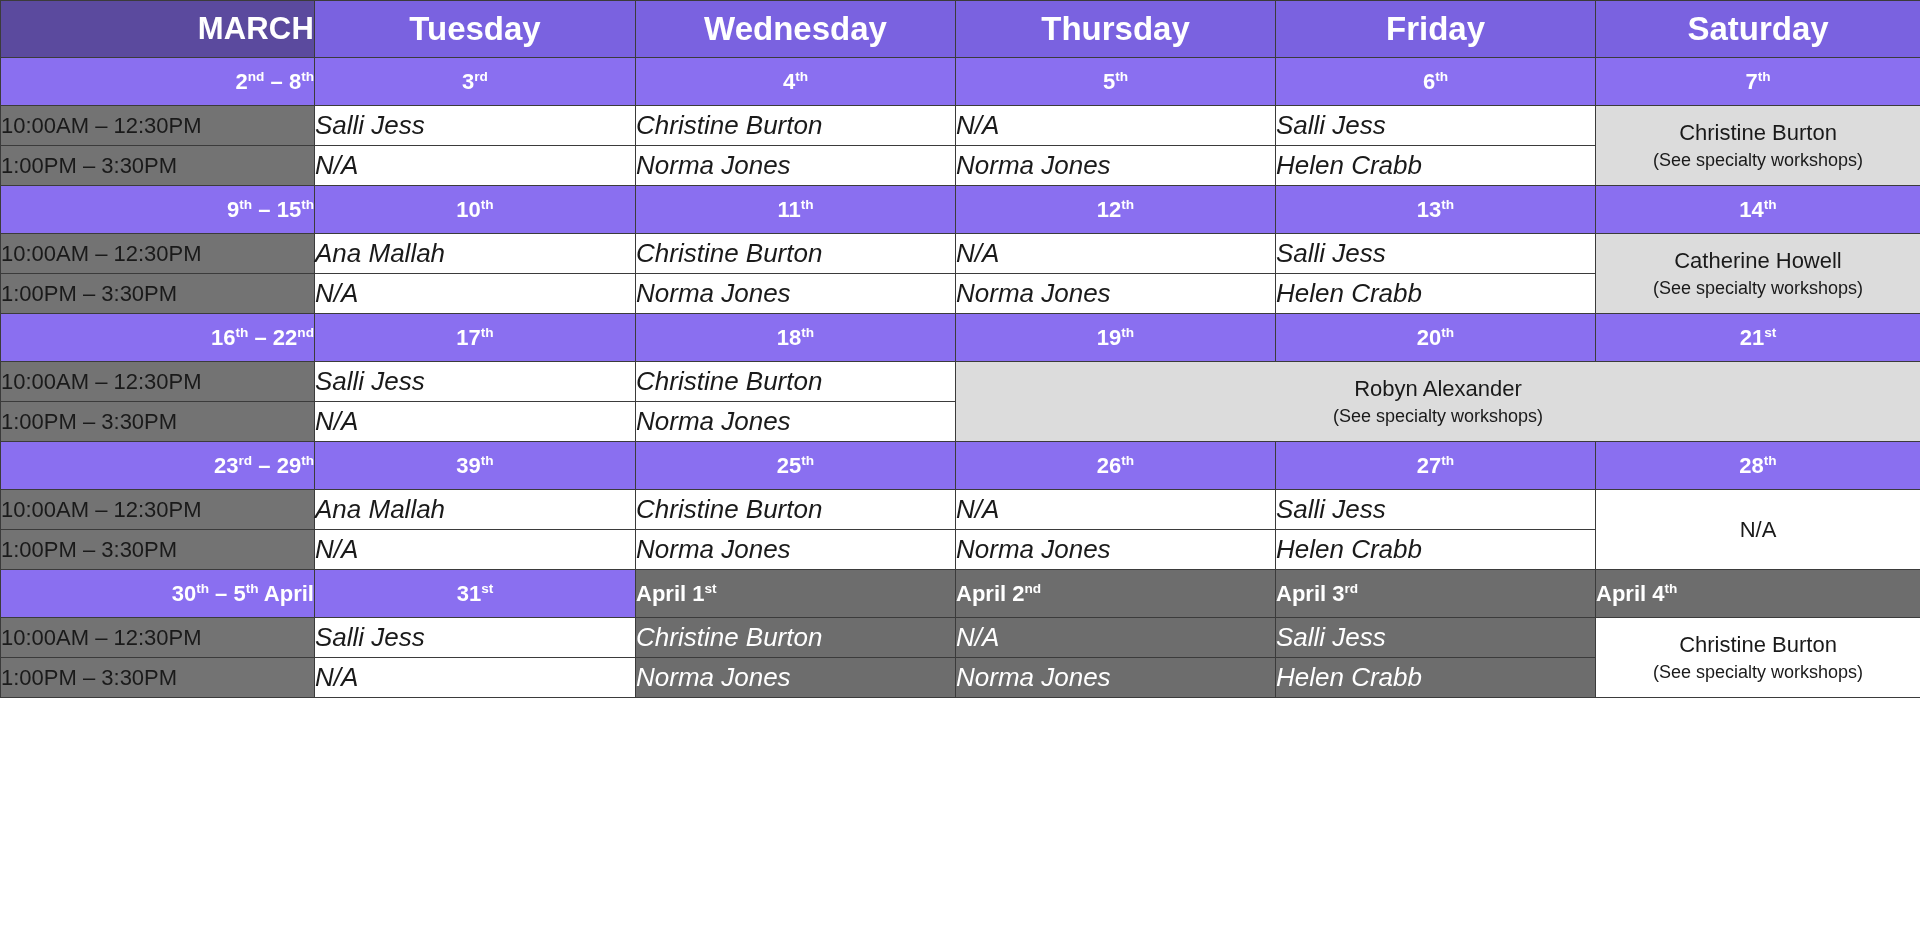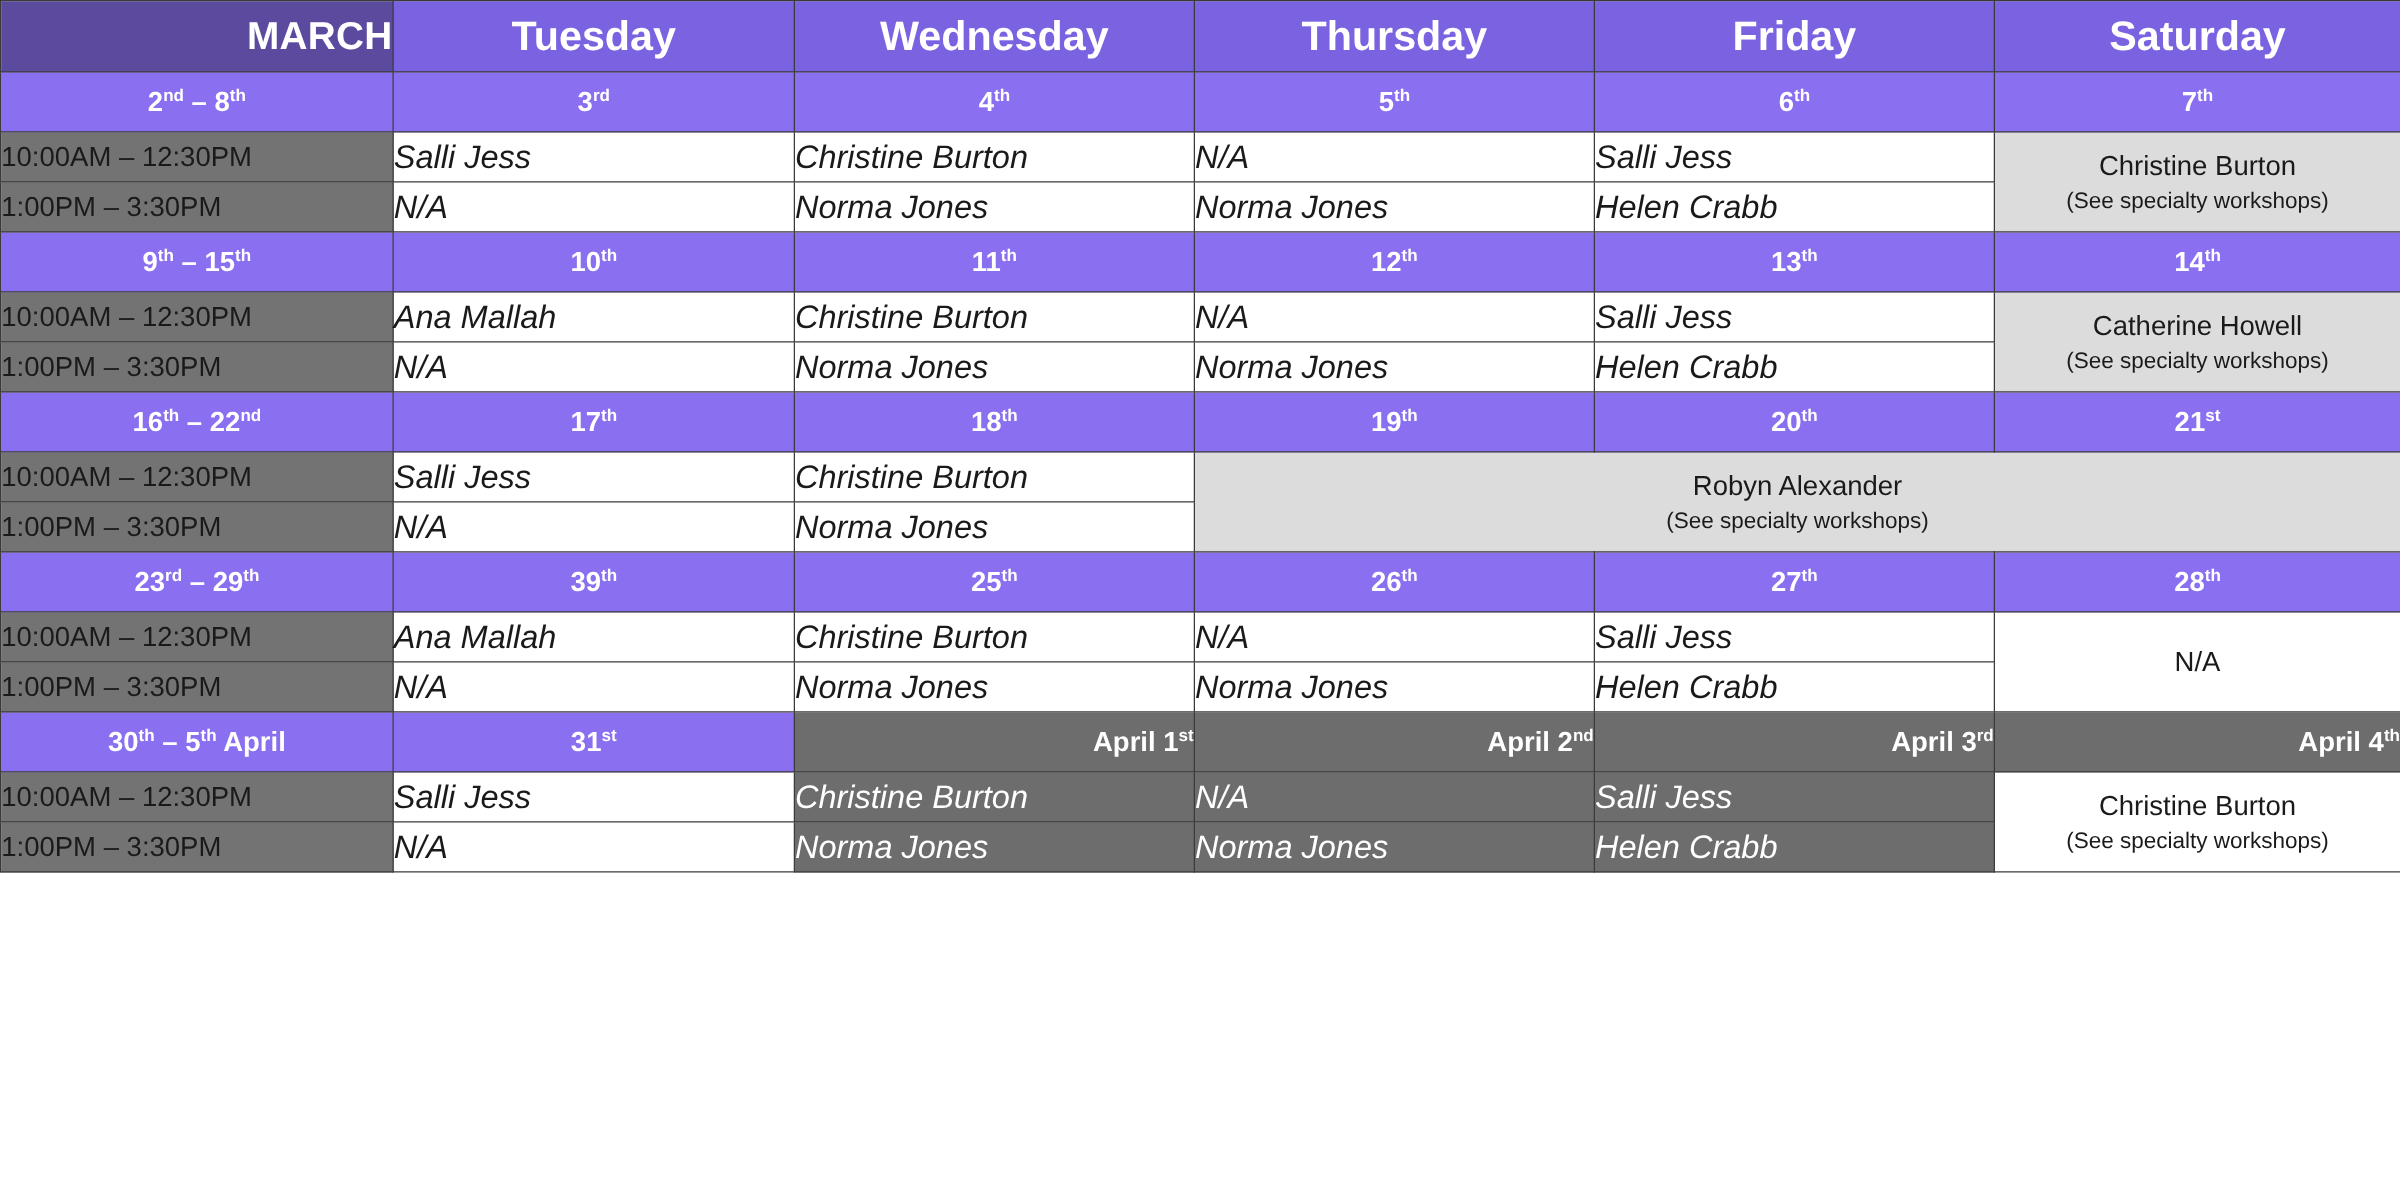--- a/index.html
+++ b/index.html
@@ -57,28 +57,28 @@
     font-size: 22px;
     font-weight: bold;
     text-align: center;
     height: 47px;
   }
   .wk-range {
     background: #8a6ff0;
     color: #ffffff;
     font-size: 22px;
     font-weight: bold;
-    text-align: center;
+    text-align: right;
   }
   .wk-grey {
     background: #6d6d6d;
     color: #ffffff;
     font-size: 22px;
     font-weight: bold;
-    text-align: right;
+    text-align: left;
     height: 47px;
   }
 
   
   .slot {
     font-size: 22px;
     color: #1a1a1a;
     padding: 10px 12px;
     height: 39px;
     background: #737373;

